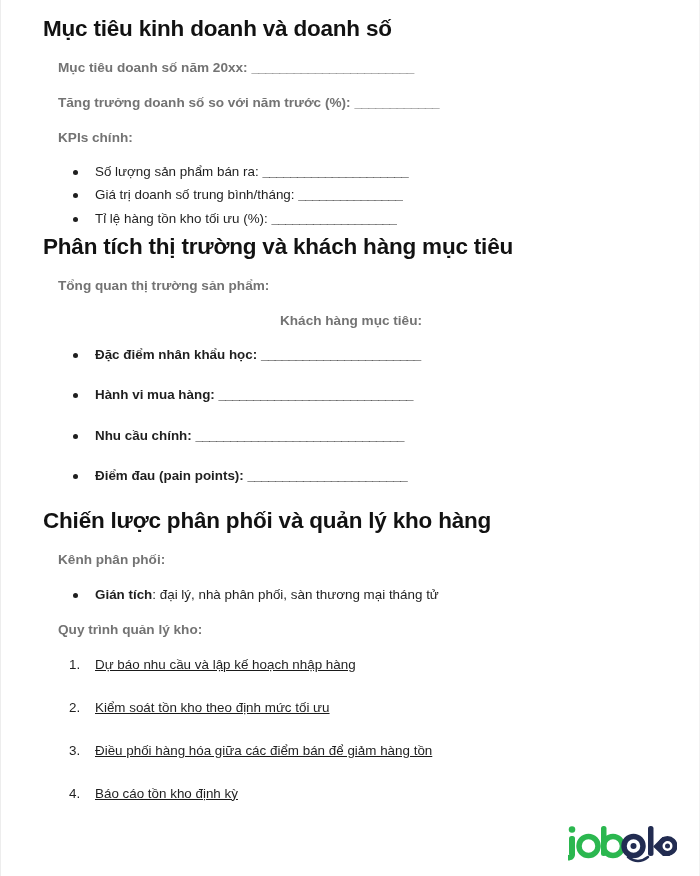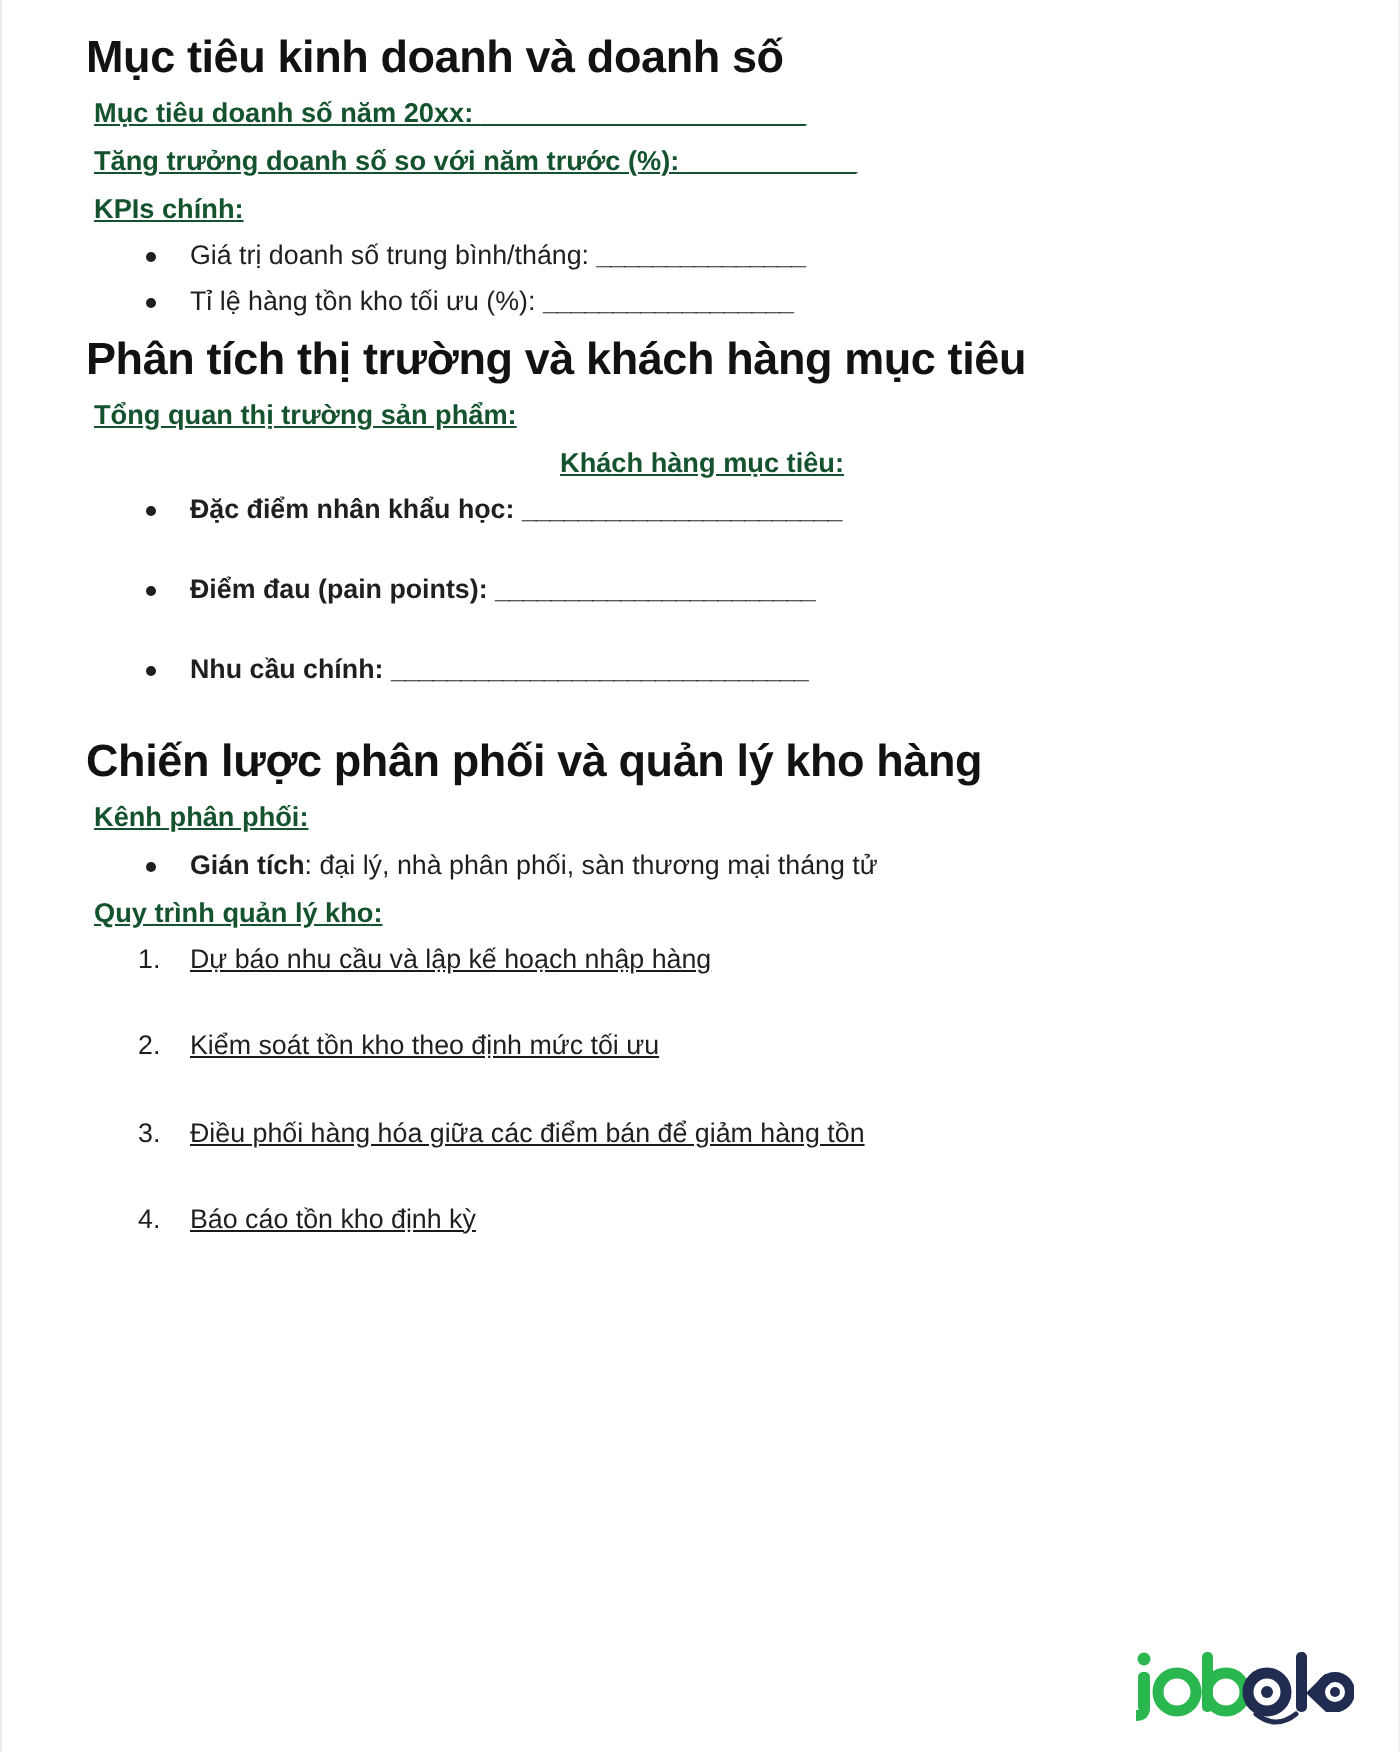--- a/index.html
+++ b/index.html
@@ -38,23 +38,22 @@
     color: #121212;
   }
   .heading-1 { margin-top: 10px; }
   .heading-2 { margin-top: 27px; }
   .heading-3 { margin-top: 26px; }
 
   p.label {
     font-size: 13.6px;
     font-weight: 700;
     line-height: 1.45;
-    margin: 4px;
-    color: #14532d;
-    text-decoration: underline;
+    margin: 15px;
+    color: #737373;
   }
   .lbl-goal   { margin-top: 22px; }
   .lbl-growth { margin-top: 20px; }
   .lbl-kpi    { margin-top: 20px; }
   .lbl-market { margin-top: 14px; }
   .lbl-cust   { margin-top: 21px; text-align: center; }
   .lbl-channel{ margin-top: 16px; }
   .lbl-process{ margin-top: 19px; }
 
   .blank {
@@ -133,34 +132,36 @@
 
     <h2 class="section-heading heading-1">Mục tiêu kinh doanh và doanh số</h2>
 
     <p class="label lbl-goal"><span>Mục tiêu doanh số năm 20xx: </span><span class="blank">_______________________</span></p>
 
     <p class="label lbl-growth"><span>Tăng trưởng doanh số so với năm trước (%): </span><span class="blank">____________</span></p>
 
     <p class="label lbl-kpi">KPIs chính:</p>
 
     <ul class="bullets list-kpi">
+      <li><span>Số lượng sản phẩm bán ra: </span><span class="blank">_____________________</span></li>
       <li><span>Giá trị doanh số trung bình/tháng: </span><span class="blank">_______________</span></li>
       <li><span>Tỉ lệ hàng tồn kho tối ưu (%): </span><span class="blank">__________________</span></li>
     </ul>
 
     <h2 class="section-heading heading-2">Phân tích thị trường và khách hàng mục tiêu</h2>
 
     <p class="label lbl-market">Tổng quan thị trường sản phẩm:</p>
 
     <p class="label lbl-cust">Khách hàng mục tiêu:</p>
 
     <ul class="bullets list-customer">
       <li><span>Đặc điểm nhân khẩu học: </span><span class="blank">_______________________</span></li>
+      <li><span>Hành vi mua hàng: </span><span class="blank">____________________________</span></li>
+      <li><span>Nhu cầu chính: </span><span class="blank">______________________________</span></li>
       <li><span>Điểm đau (pain points): </span><span class="blank">_______________________</span></li>
-      <li><span>Nhu cầu chính: </span><span class="blank">______________________________</span></li>
     </ul>
 
     <h2 class="section-heading heading-3">Chiến lược phân phối và quản lý kho hàng</h2>
 
     <p class="label lbl-channel">Kênh phân phối:</p>
 
     <ul class="bullets list-channel">
       <li><span class="b">Gián tích</span><span>: đại lý, nhà phân phối, sàn thương mại tháng tử</span></li>
     </ul>
 

